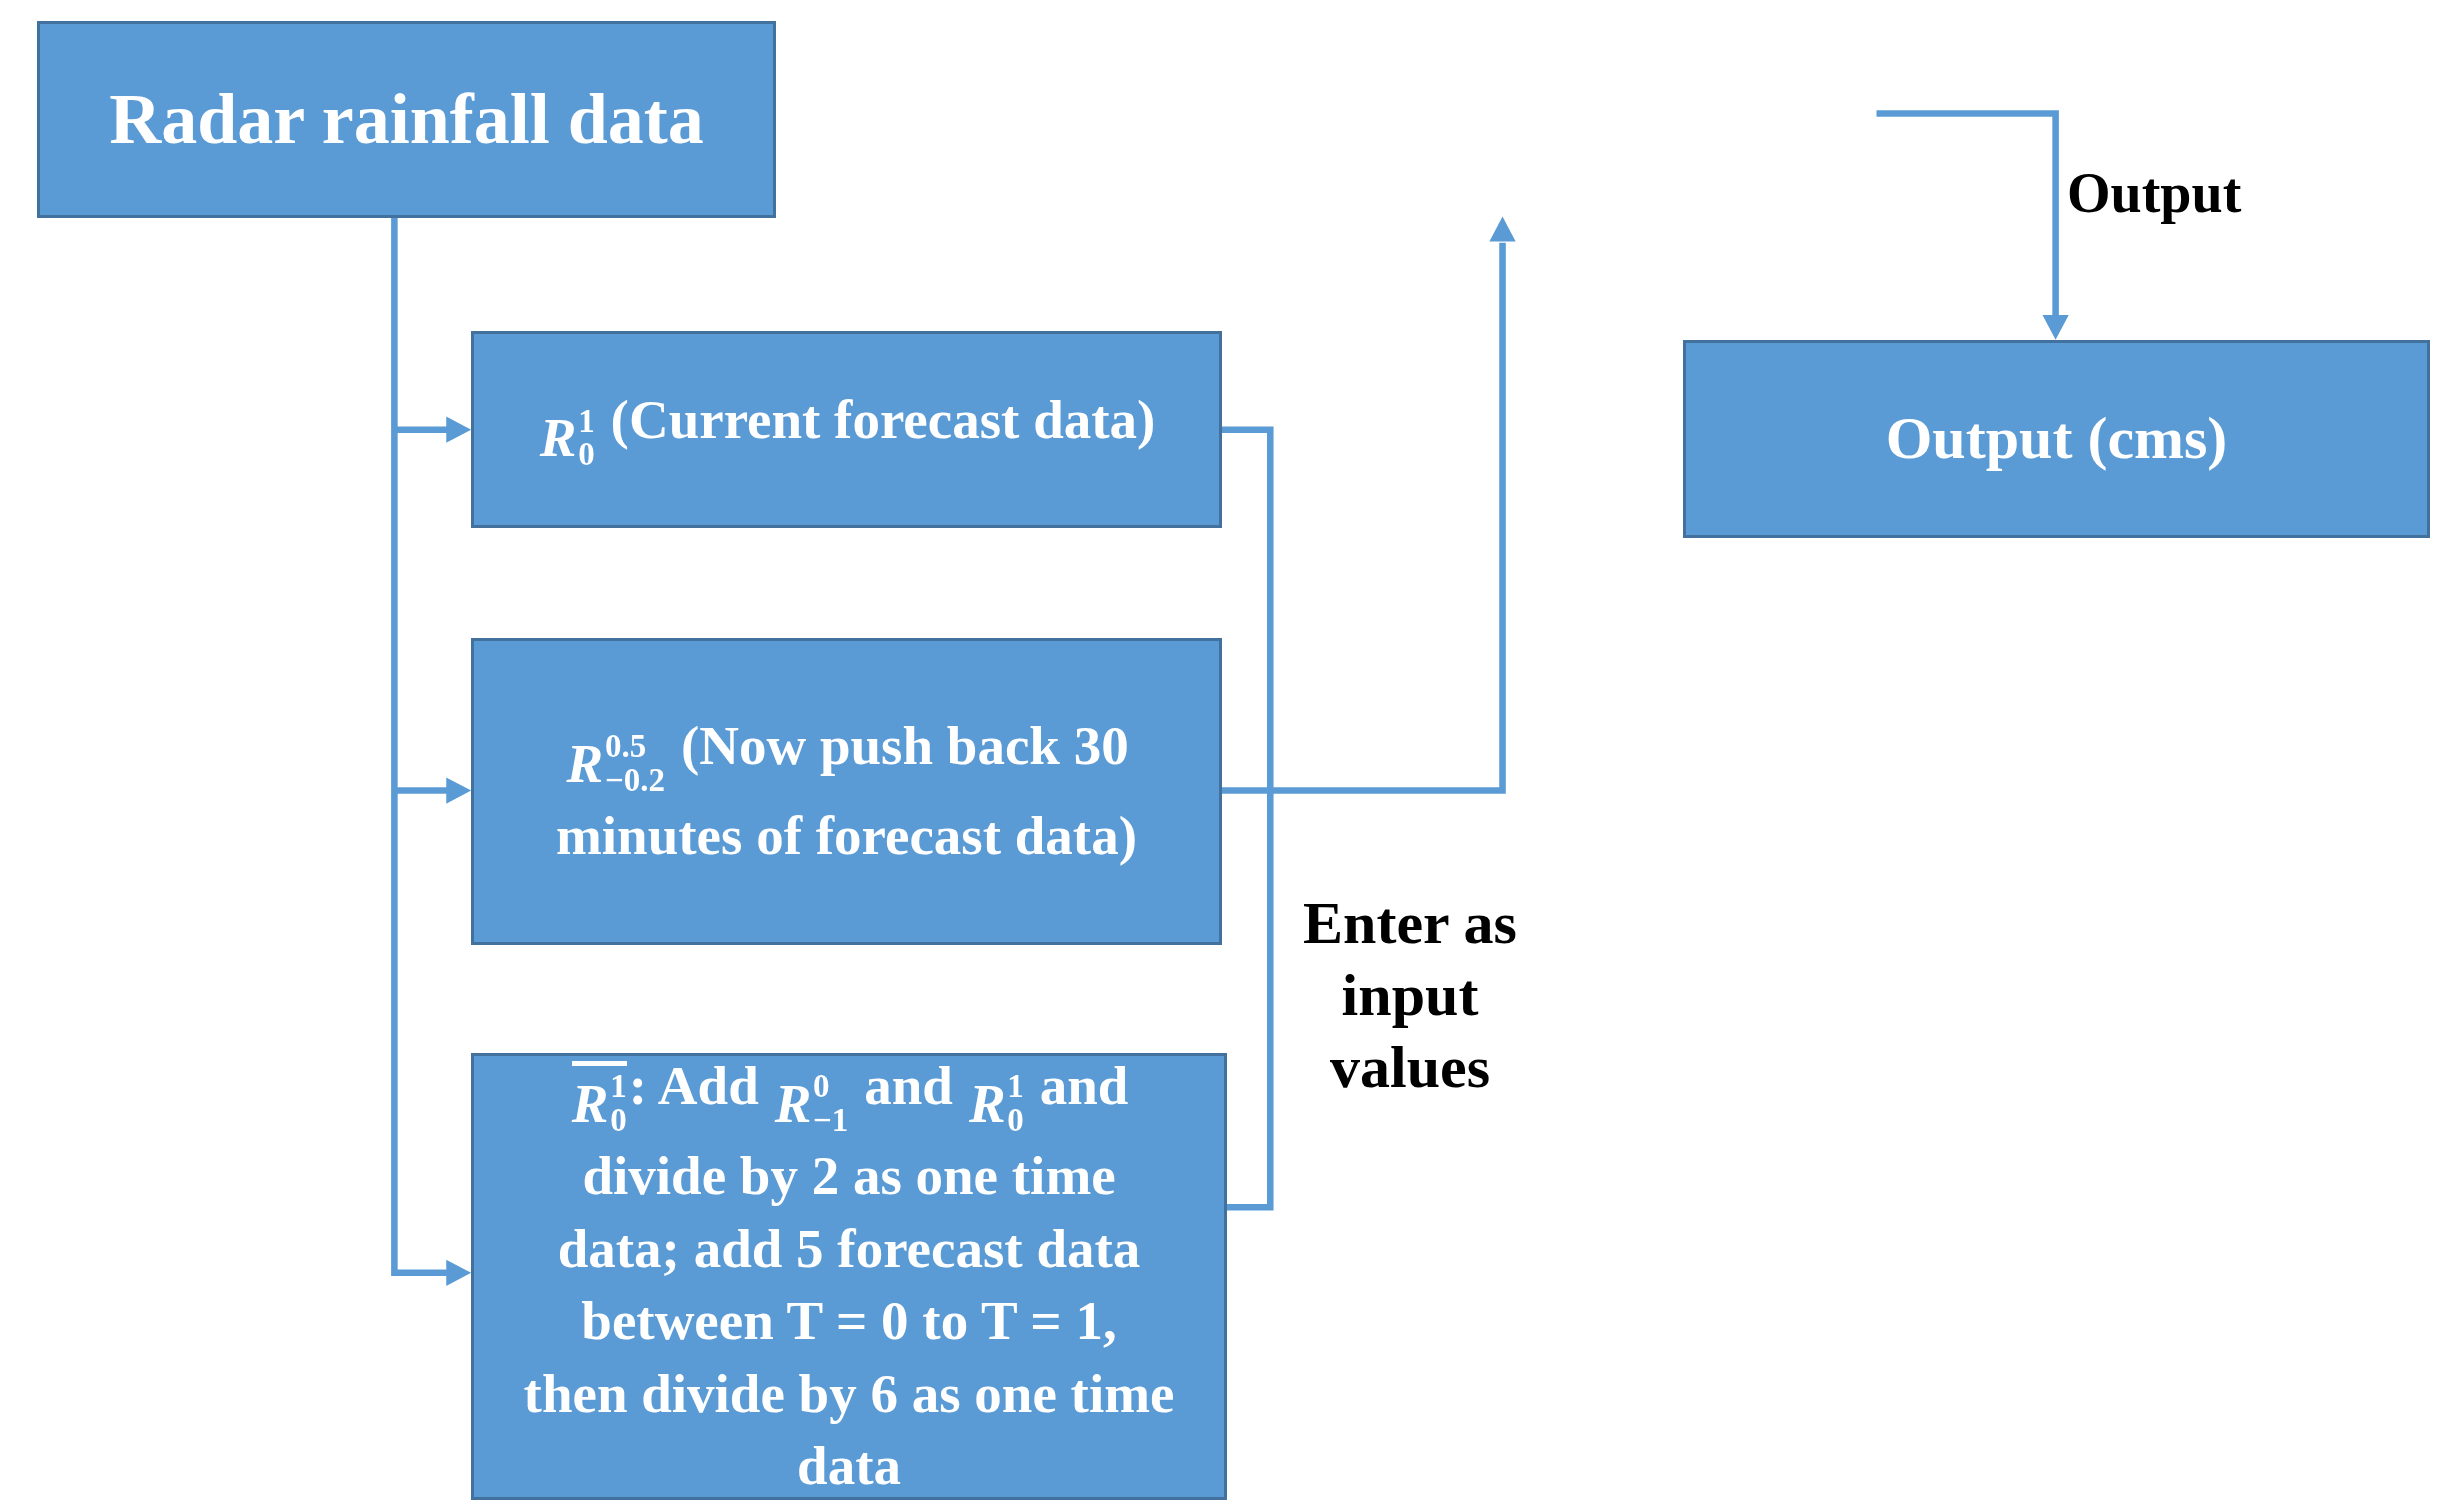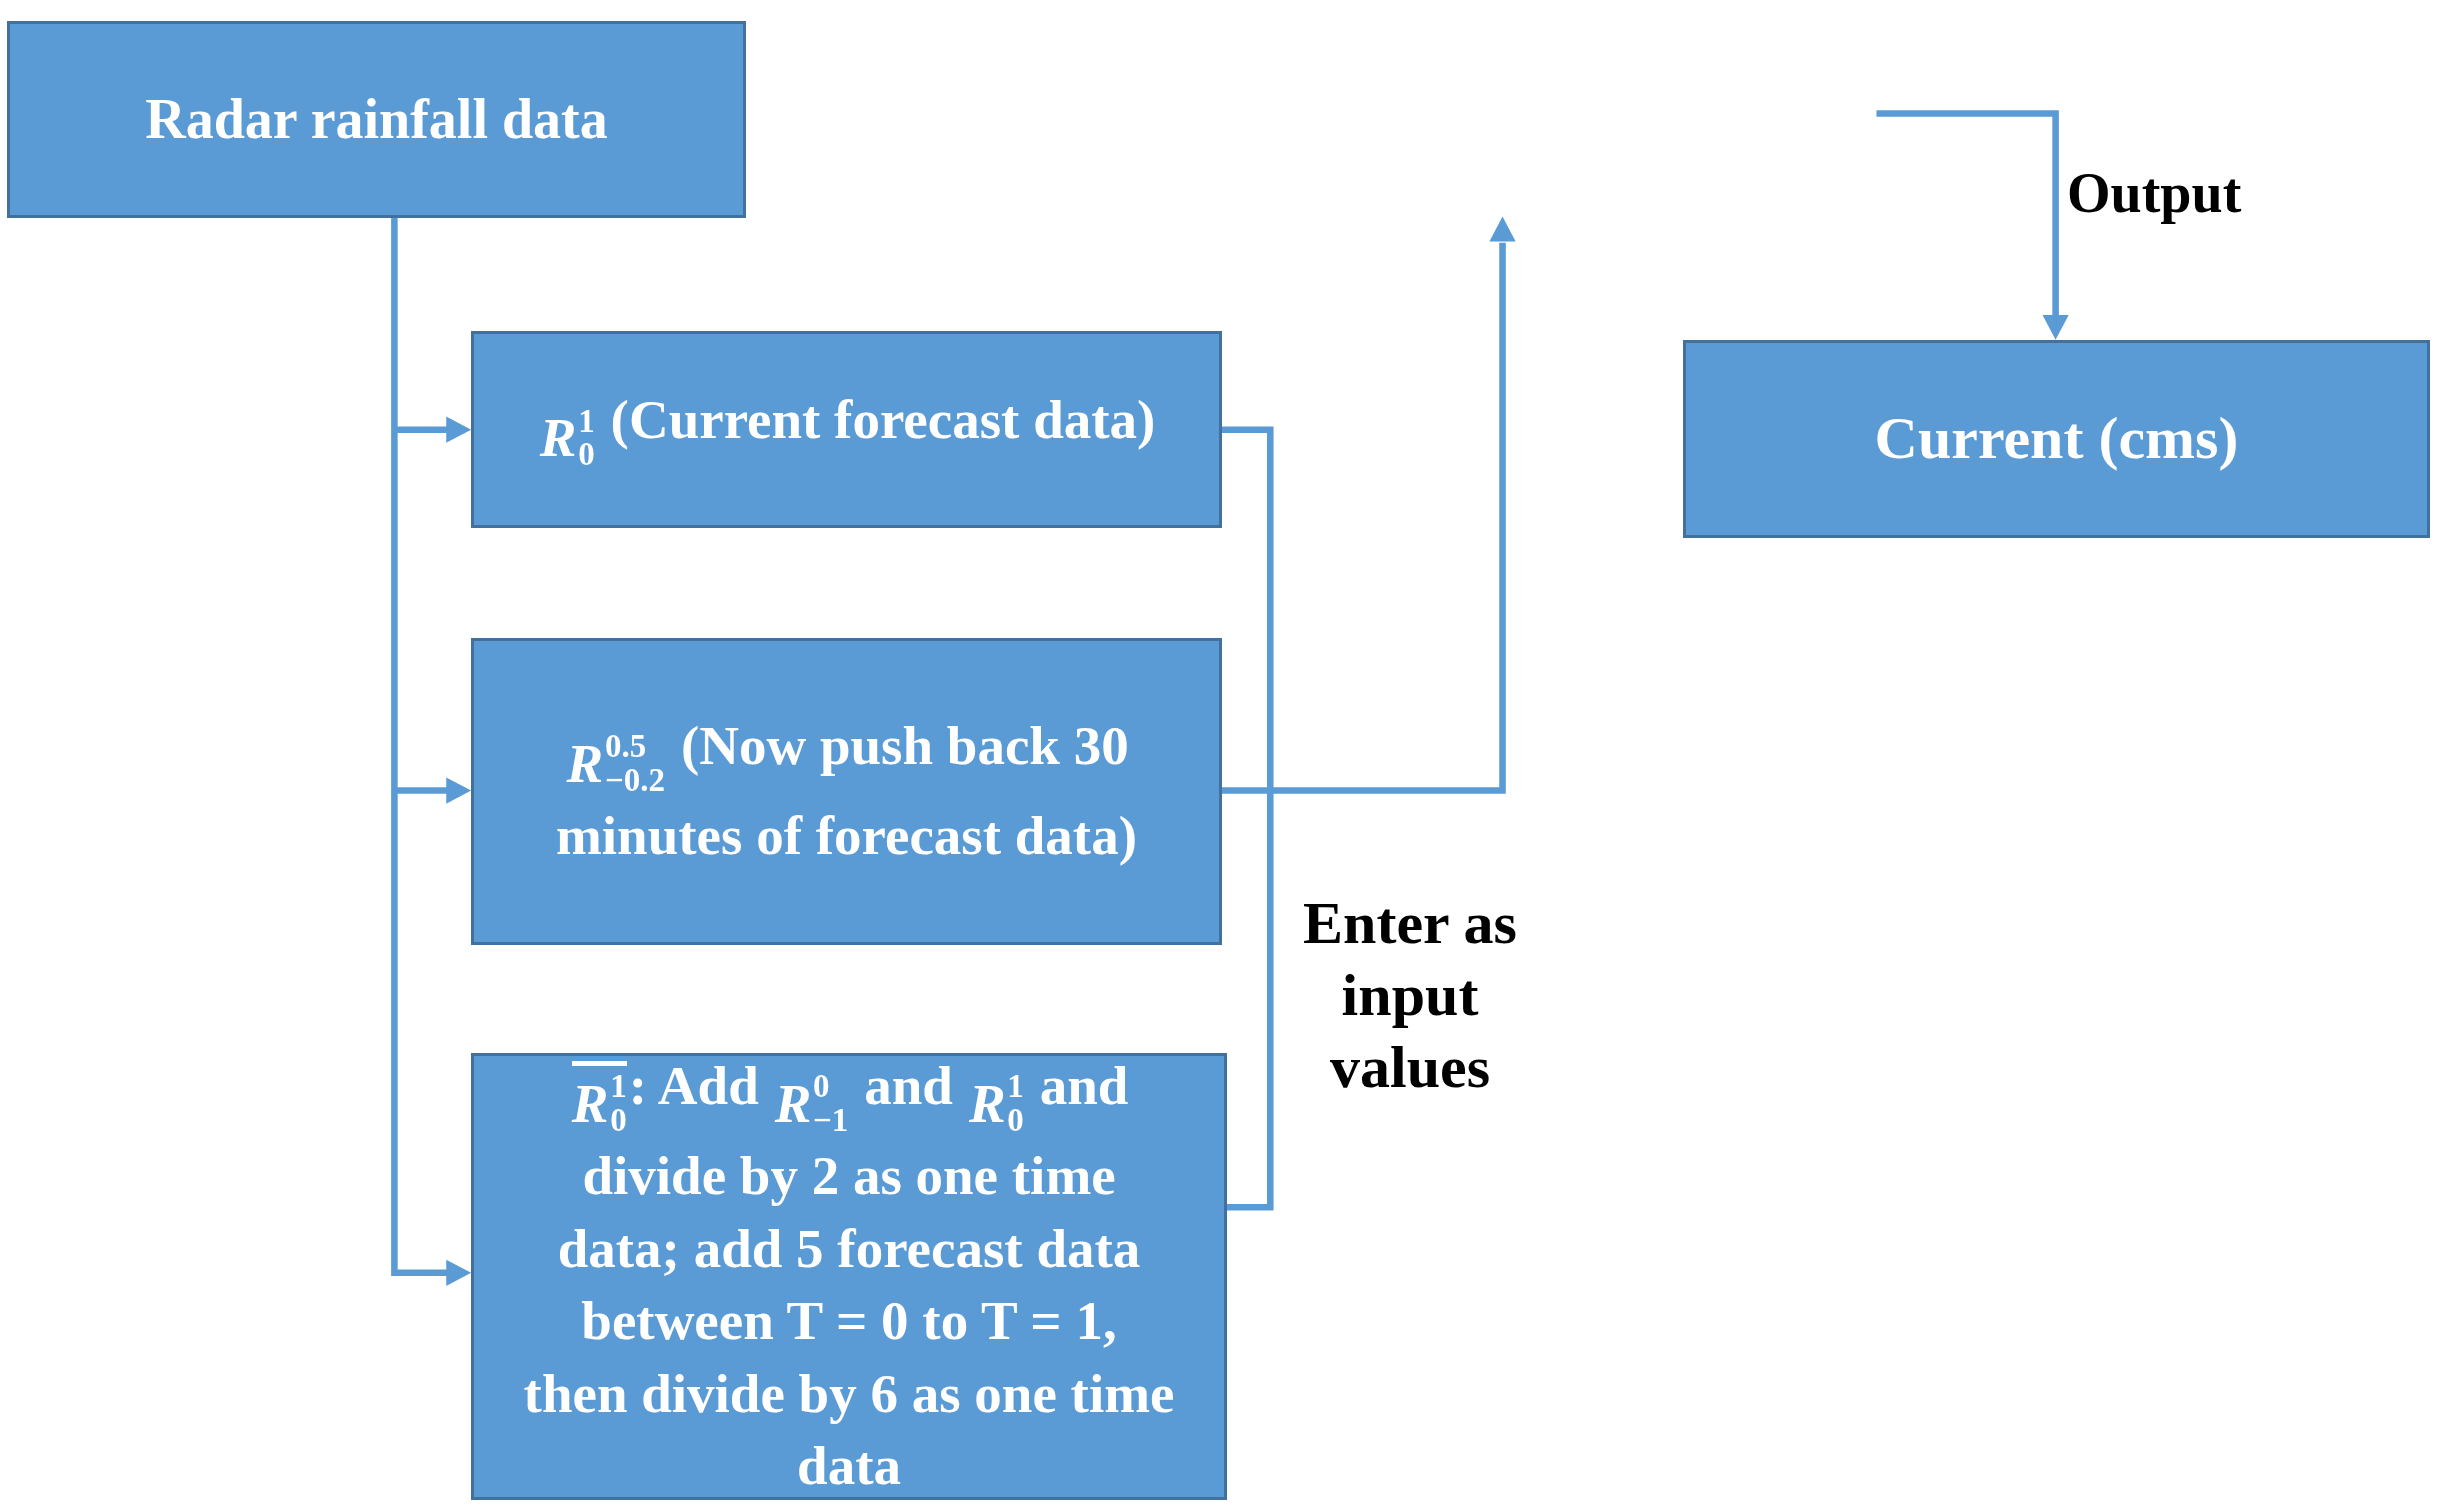--- a/index.html
+++ b/index.html
@@ -25,21 +25,21 @@
     box-sizing:border-box;
     background:var(--box-fill);
     border:3.3px solid var(--box-border);
     color:var(--box-text);
     font-weight:700;
     display:flex;align-items:center;justify-content:center;
     text-align:center;
     line-height:1.32;
   }
   .node .txt{white-space:pre-line;padding:0 18.4px;}
-  #box-radar   {left:7px;  top:21px;   width:739px; height:197px; font-size:56px;}
+  #box-radar   {left:37px;  top:21px;   width:739px; height:197px; font-size:72px;}
   #box-hechms  {left:1120px;top:18.4px;   width:757px; height:195px; font-size:60px;}
   #box-runoff  {left:1683px;top:340px;  width:747px; height:198px; font-size:60px;}
   #box-current {left:471px; top:331px;  width:751px; height:197px; font-size:55px;}
   #box-pushback{left:471px; top:638px;  width:751px; height:307px; font-size:55px;}
   #box-averaged{left:471px; top:1053px; width:756px; height:447px; font-size:55px;}
   .label{
     position:absolute;
     color:var(--label-text);
     font-weight:700;
   }
@@ -86,21 +86,21 @@
     <path class="cline" d="M2860 173 H3133 V482"></path>
     <polygon class="ahead" points="3133,518 3113,480 3153,480"></polygon>
   </svg>
 
   <div class="node" id="box-radar">
     <span class="txt">Radar rainfall data</span>
   </div>
 
 
   <div class="node" id="box-runoff">
-    <span class="txt">Current (cms)</span>
+    <span class="txt">Output (cms)</span>
   </div>
 
   <div class="node" id="box-current">
     <span class="txt"><span class="mrow">
           <span class="base">R</span>
           <span class="scripts">
             <span class="sup">1</span>
             <span class="sub">0</span>
           </span>
         </span> (Current forecast data)</span>

